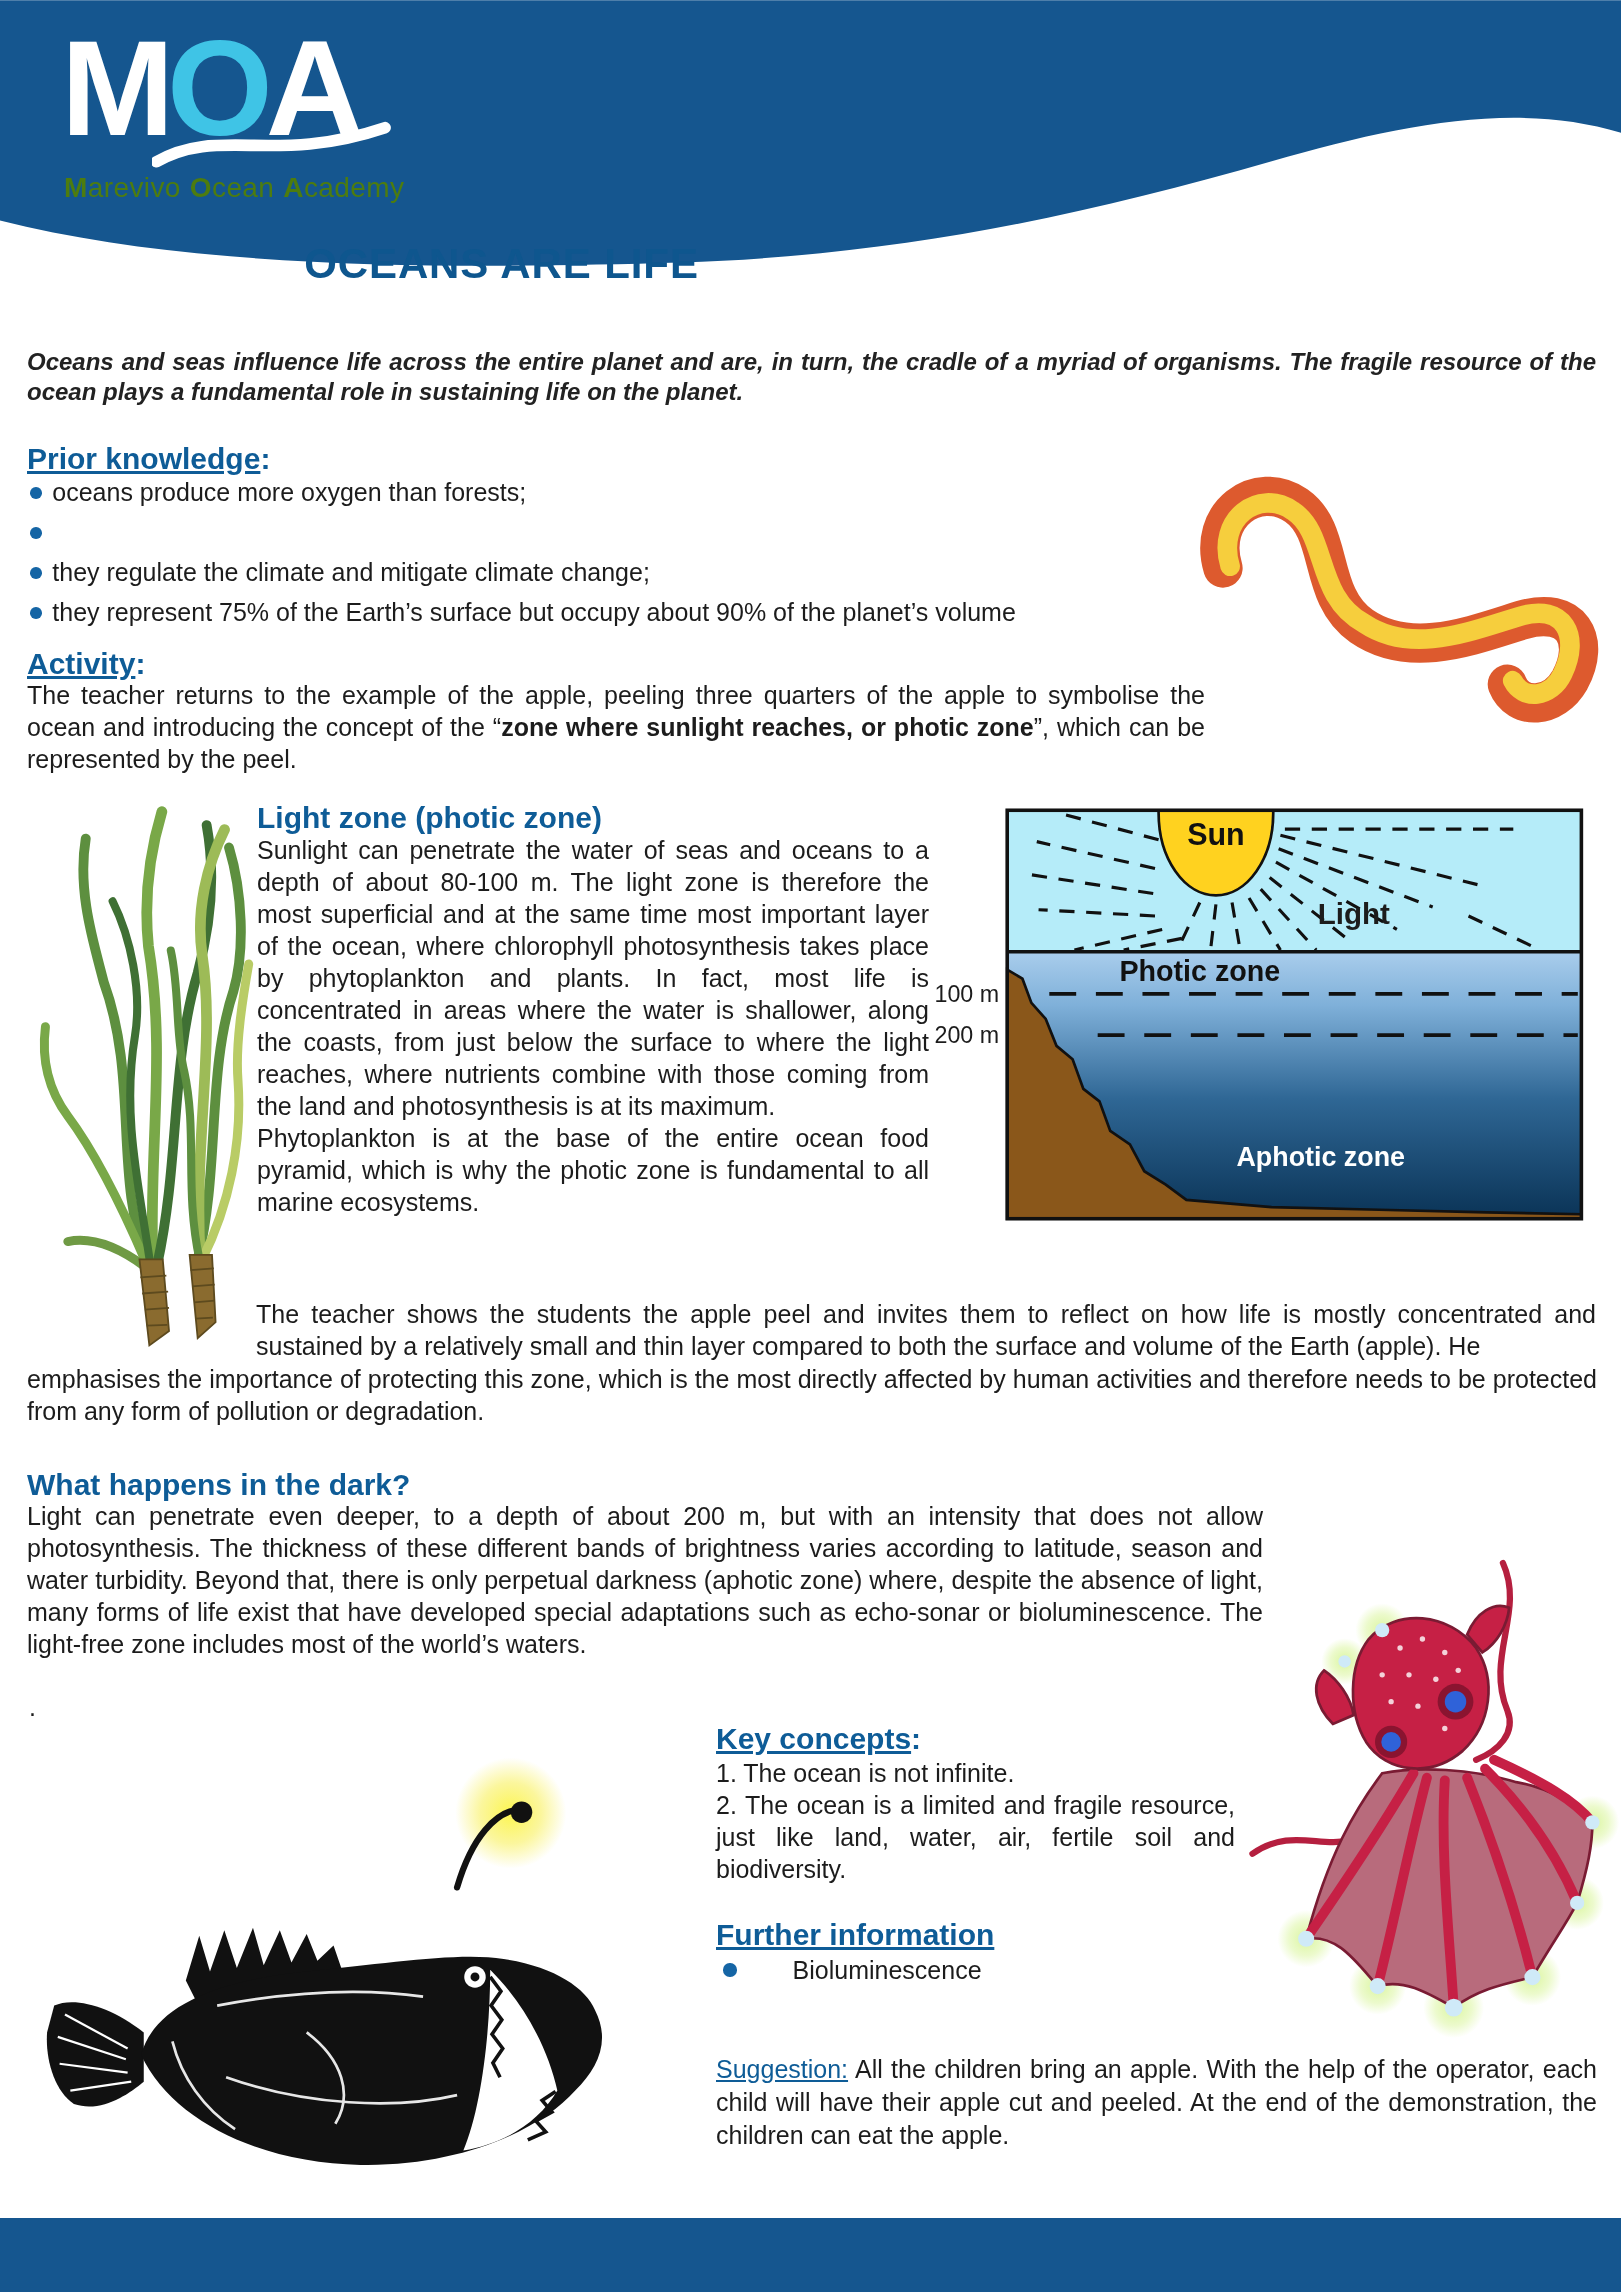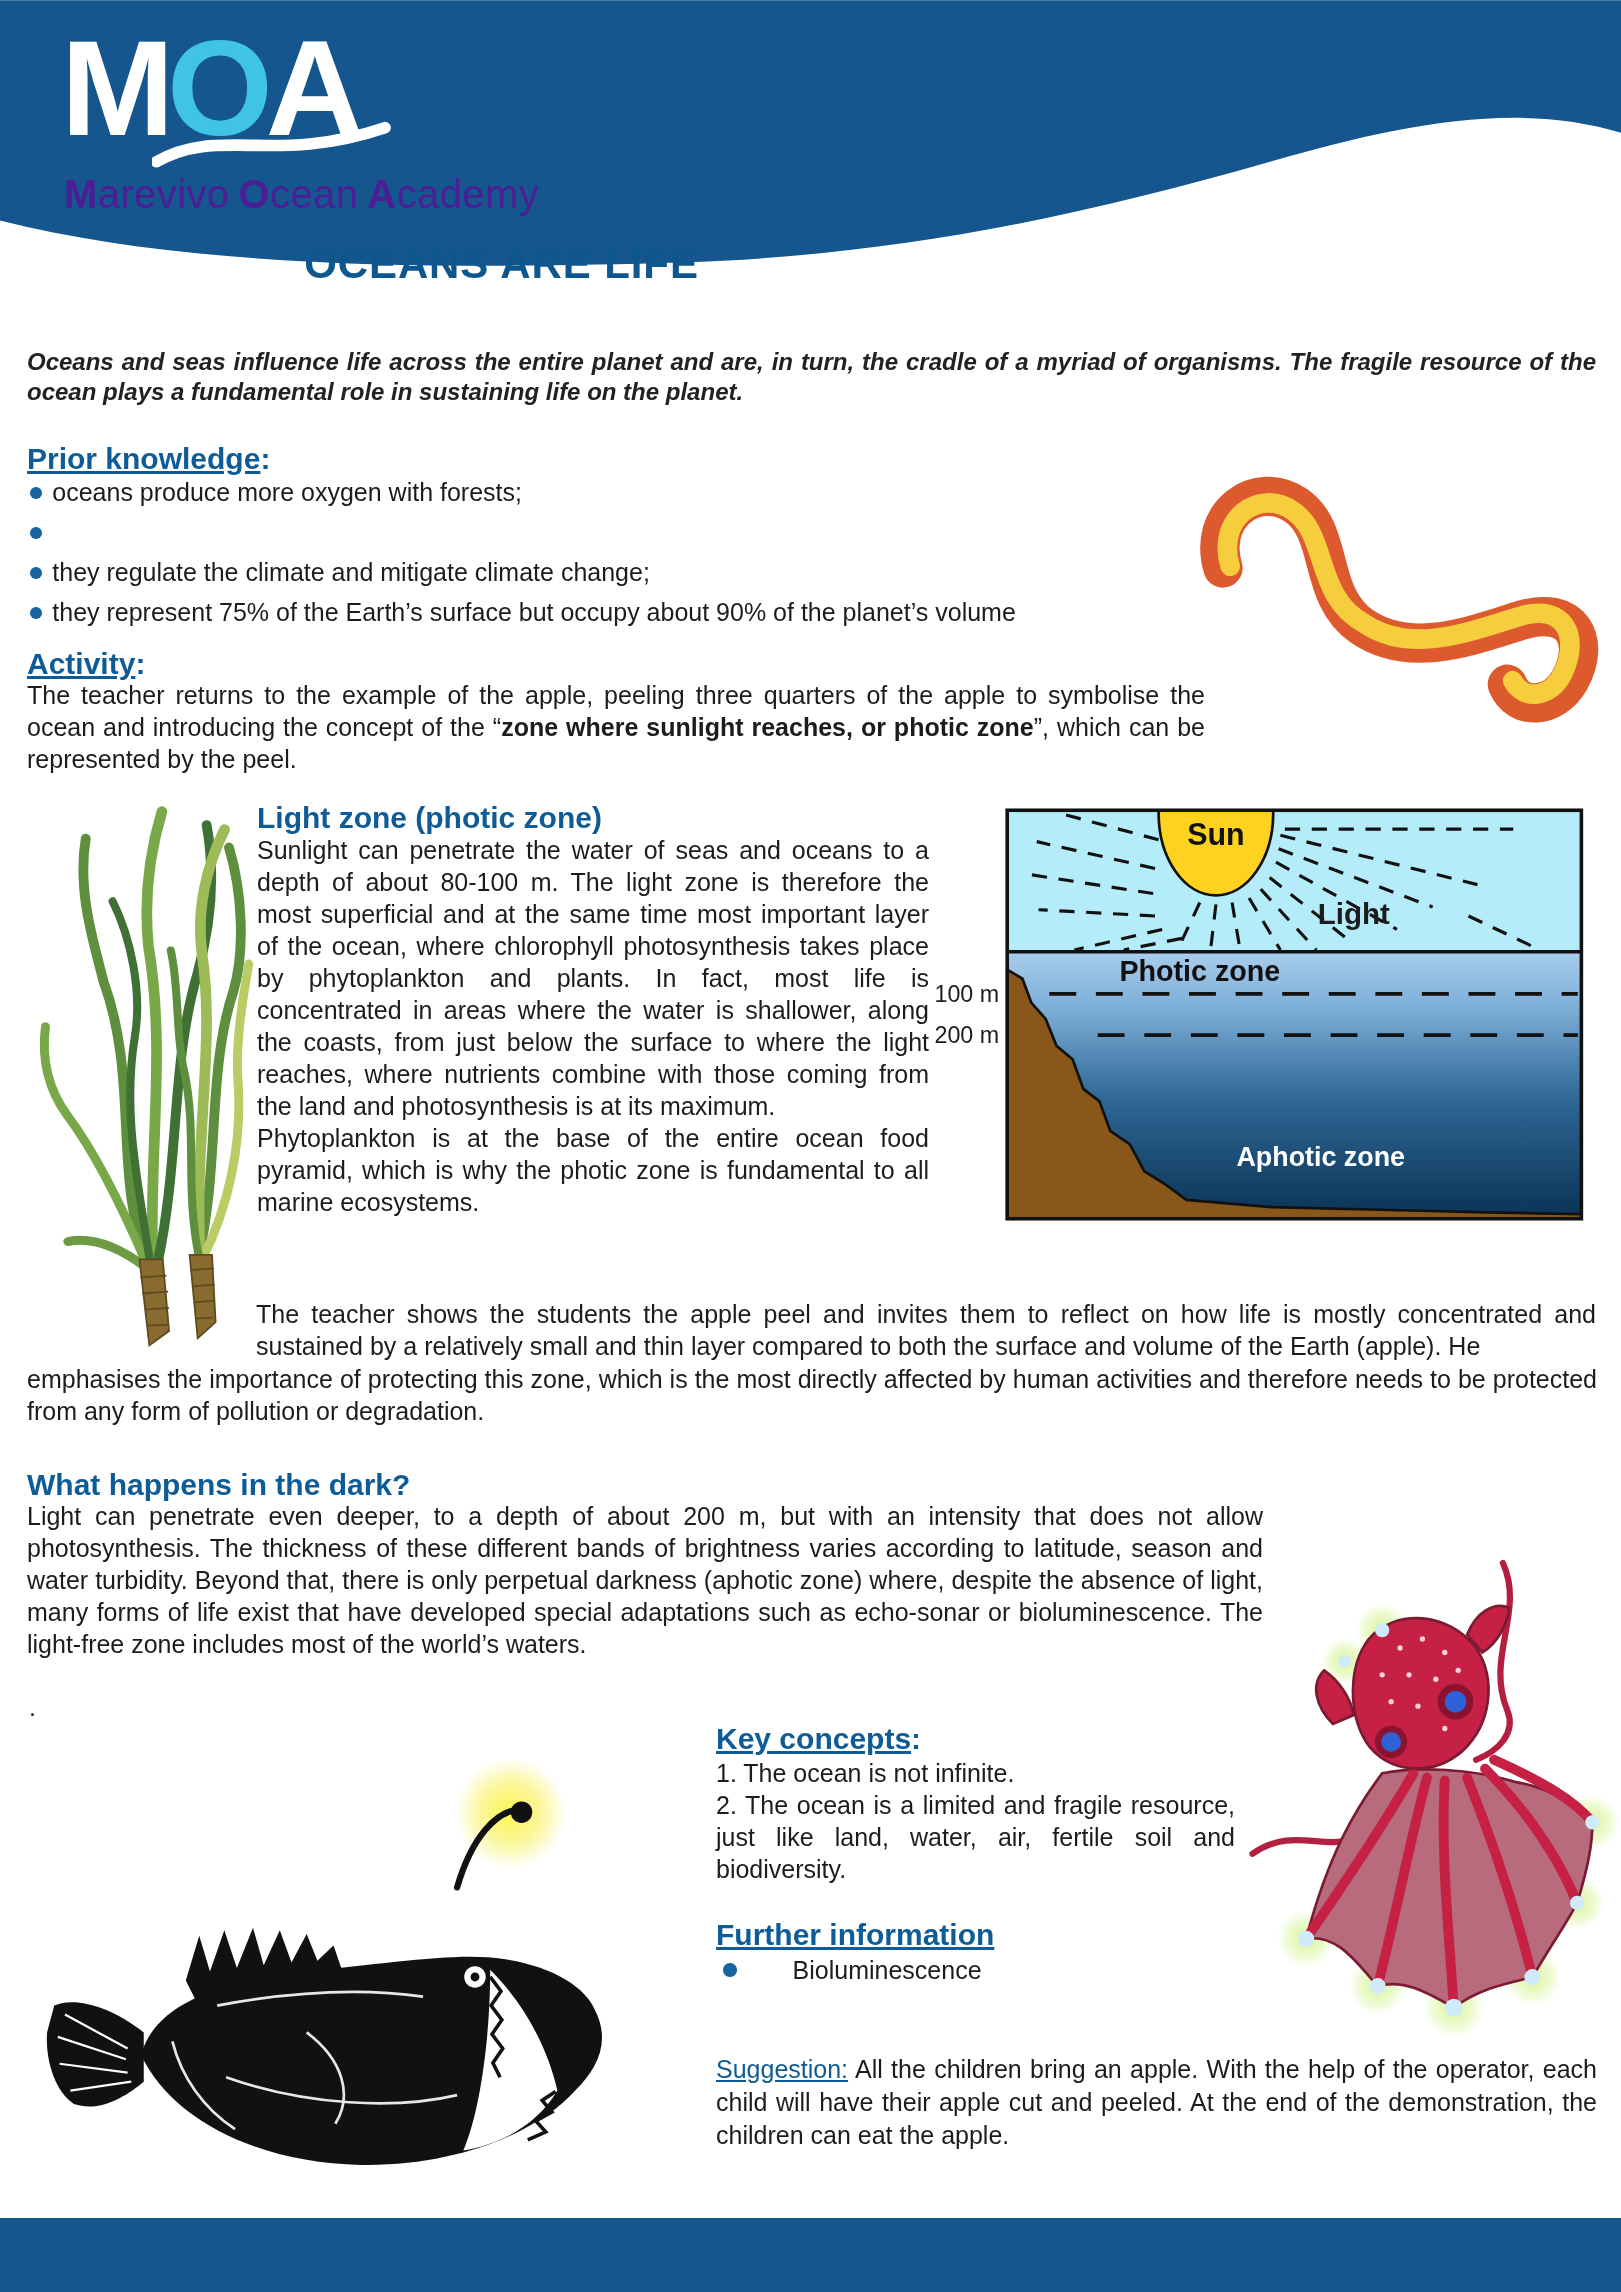--- a/index.html
+++ b/index.html
@@ -32,21 +32,21 @@
   .fi-label{margin-left:56px;}
   .sugg-label{color:#0e5c97;font-weight:400;text-decoration:underline;}
   .logo-letters{
     position:absolute;left:61px;top:19.7px;
     font-size:136px;line-height:136px;font-weight:800;letter-spacing:-7.2px;
     color:#ffffff;
   }
   .logo-o{color:#3fc4e6;}
   .logo-subtitle{
     position:absolute;left:64px;top:172px;
-    color:#4c1d95;font-size:40px;letter-spacing:0.4px;font-weight:400;
+    color:#4d7c0f;font-size:28px;letter-spacing:0.4px;font-weight:400;
   }
   .logo-subtitle span{display:inline-block;margin-right:9px;}
   .logo-subtitle span::first-letter{font-weight:800;}
   .footer-bar{
     left:0;top:2218px;width:1621px;height:74px;background:#15568f;
   }
   svg text{font-family:"Liberation Sans",sans-serif;}
 </style>
 </head>
 <body>
@@ -69,21 +69,21 @@
 <div class="abs title" style="left:0;top:240px;width:1003px;">OCEANS ARE LIFE</div>
 
 <div class="abs intro jt" style="left:27px;top:347px;width:1569px;">Oceans and seas influence life across the entire planet and are, in turn, the cradle of a myriad of organisms. The fragile resource of the ocean plays a fundamental role in sustaining life on the planet.</div>
 
 <div class="abs h" style="left:27px;top:442px;">
   <span class="hu">Prior knowledge</span><span>:</span>
 </div>
 <div class="abs" style="left:30px;top:478px;width:1558px;">
   <div class="bullet-row">
     <span class="bullet-dot"></span>
-    <span>oceans produce more oxygen with forests;</span>
+    <span>oceans produce more oxygen than forests;</span>
   </div>
   <div class="bullet-row">
     <span class="bullet-dot"></span>
   </div>
   <div class="bullet-row">
     <span class="bullet-dot"></span>
     <span>they regulate the climate and mitigate climate change;</span>
   </div>
   <div class="bullet-row">
     <span class="bullet-dot"></span>

